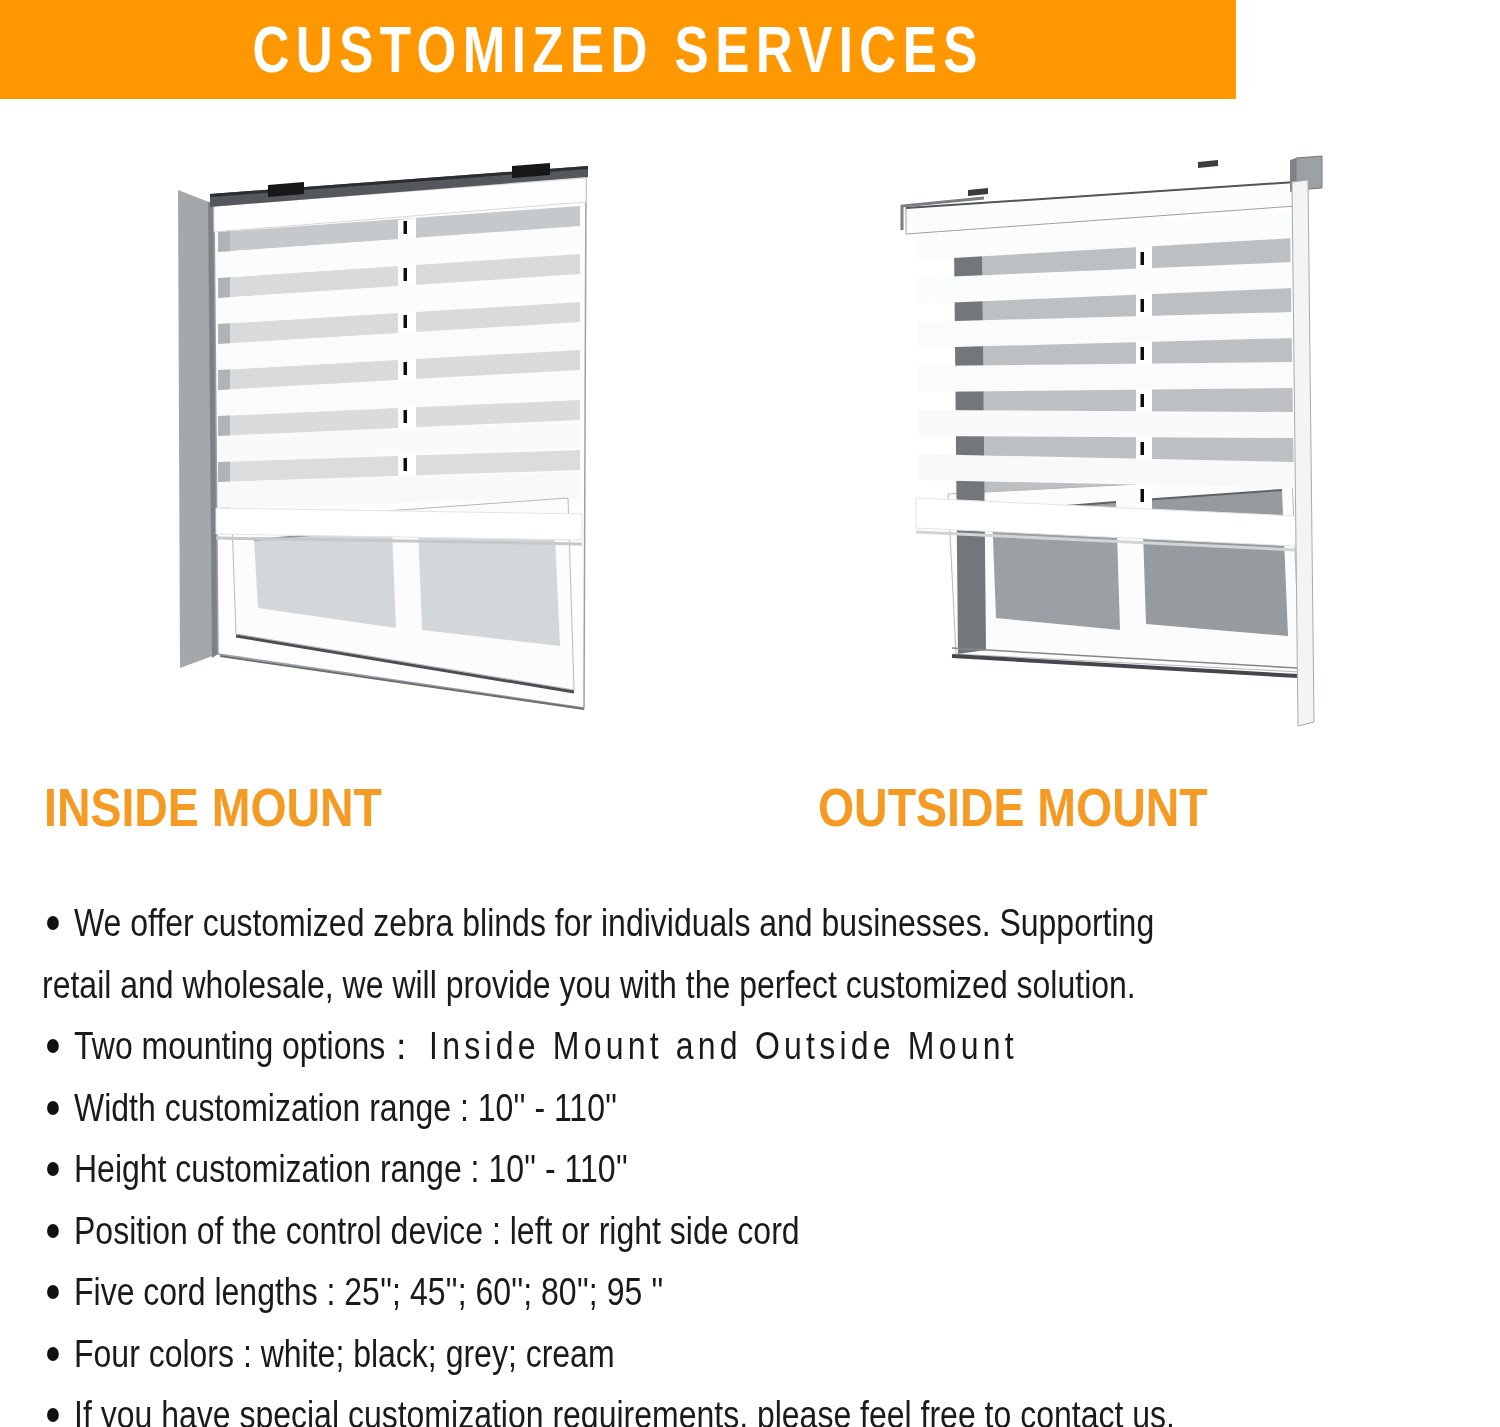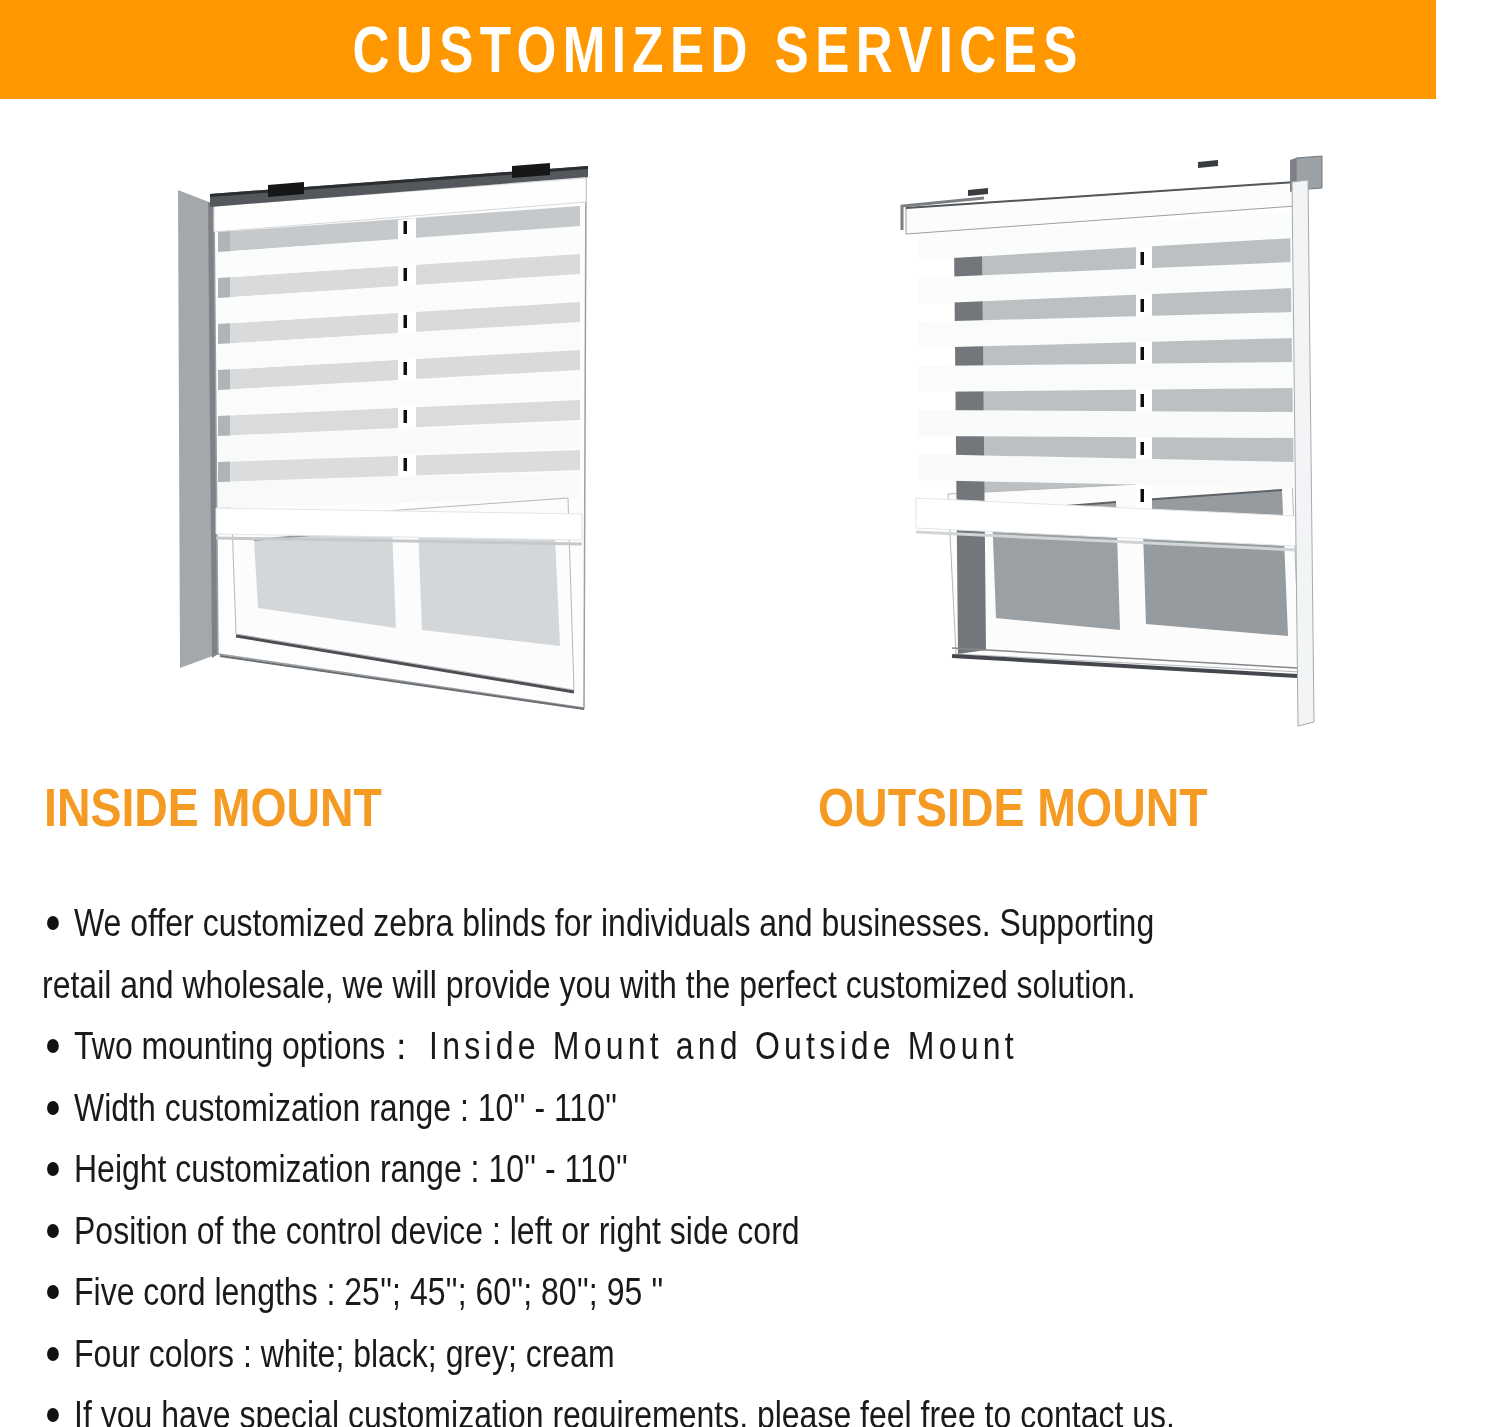--- a/index.html
+++ b/index.html
@@ -2,21 +2,21 @@
 <html><head>
 <meta charset="utf-8">
 <style>
   html,body{margin:0;padding:0;}
   body{
     width:1500px;height:1427px;position:relative;background:#ffffff;
     font-family:"Liberation Sans", sans-serif;overflow:hidden;
   }
   
   .banner{
-    position:absolute;left:0;top:0;width:1436px;height:99px;
+    position:absolute;left:0;top:0;width:1236px;height:99px;
     background:#FF9800;display:flex;align-items:center;justify-content:center;
   }
   .banner-title{
     color:#ffffff;font-size:64px;font-weight:bold;letter-spacing:8px;
     transform:scaleX(0.80);transform-origin:center;white-space:nowrap;
   }
   
   .illus{position:absolute;}
   .illus-inside{left:170px;top:156px;}
   .illus-outside{left:888px;top:146px;}

